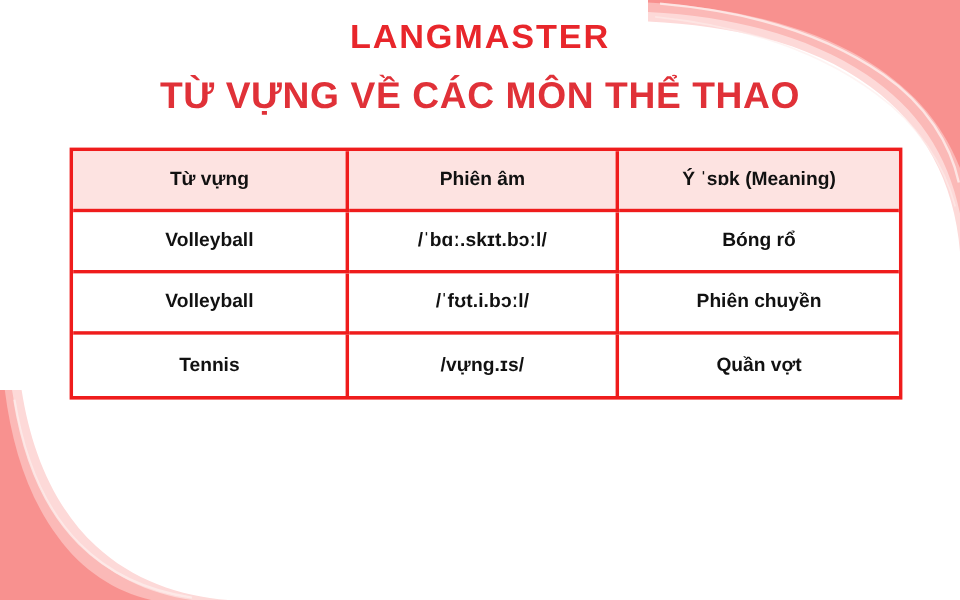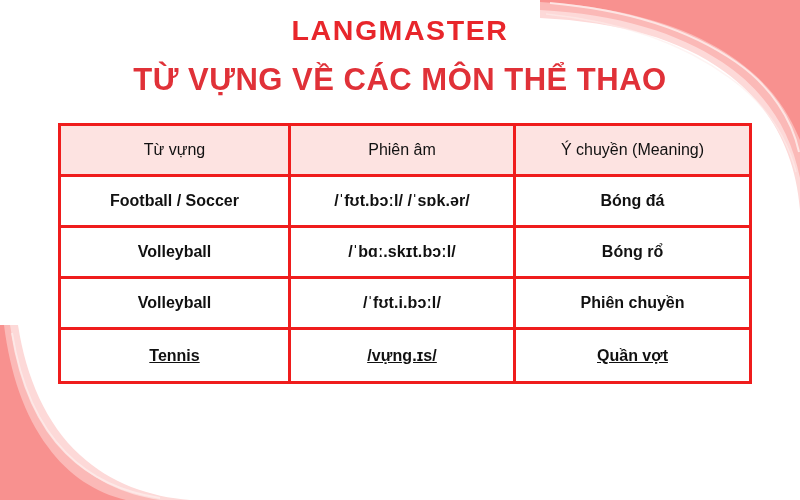--- a/index.html
+++ b/index.html
@@ -94,26 +94,26 @@
     border-right: 3px solid #ef1c1c;
     border-bottom: 3px solid #ef1c1c;
     text-align: center;
     vertical-align: middle;
     height: 51px;
     padding: 2px 6px;
     color: #111111;
   }
   table.vocab th:last-child,
   table.vocab td:last-child { border-right: none; }
-  table.vocab tr:last-child td { border-bottom: none; text-decoration: underline; }
+  table.vocab tr:last-child td { border-bottom: none; }
 
   table.vocab thead th {
     background: #fde3e1;
     font-size: 16px;
-    font-weight: normal;
+    font-weight: bold;
     text-align: center;
   }
 
   table.vocab tbody td {
     background: #ffffff;
     font-size: 16px;
     font-weight: bold;
   }
 
   table.vocab tbody td.ipa {
@@ -152,29 +152,24 @@
   <table class="vocab">
     <colgroup>
       <col class="c1">
         <col class="c2">
         <col class="c3">
     </colgroup>
     <thead>
       <tr>
         <th>Từ vựng</th>
         <th>Phiên âm</th>
-        <th>Ý chuyền (Meaning)</th>
+        <th>Ý ˈsɒk (Meaning)</th>
       </tr>
     </thead>
     <tbody>
-      <tr>
-        <td>Football / Soccer</td>
-        <td class="ipa">/ˈfʊt.bɔːl/ /ˈsɒk.ər/</td>
-        <td>Bóng đá</td>
-      </tr>
       <tr>
         <td>Volleyball</td>
         <td class="ipa">/ˈbɑː.skɪt.bɔːl/</td>
         <td>Bóng rổ</td>
       </tr>
       <tr>
         <td>Volleyball</td>
         <td class="ipa">/ˈfʊt.i.bɔːl/</td>
         <td>Phiên chuyền</td>
       </tr>

